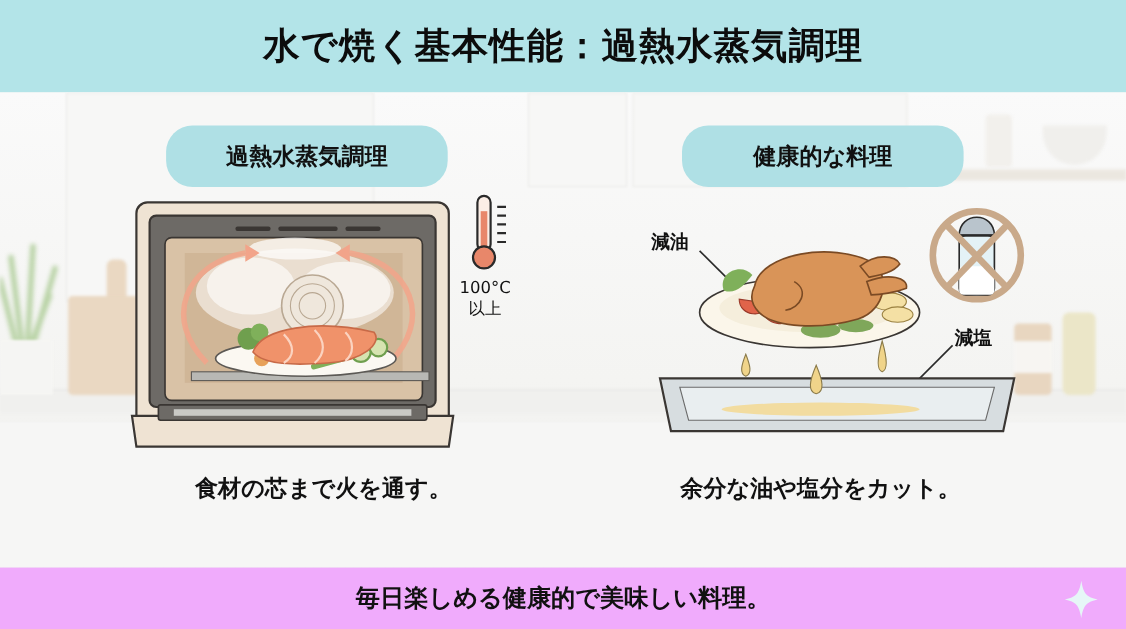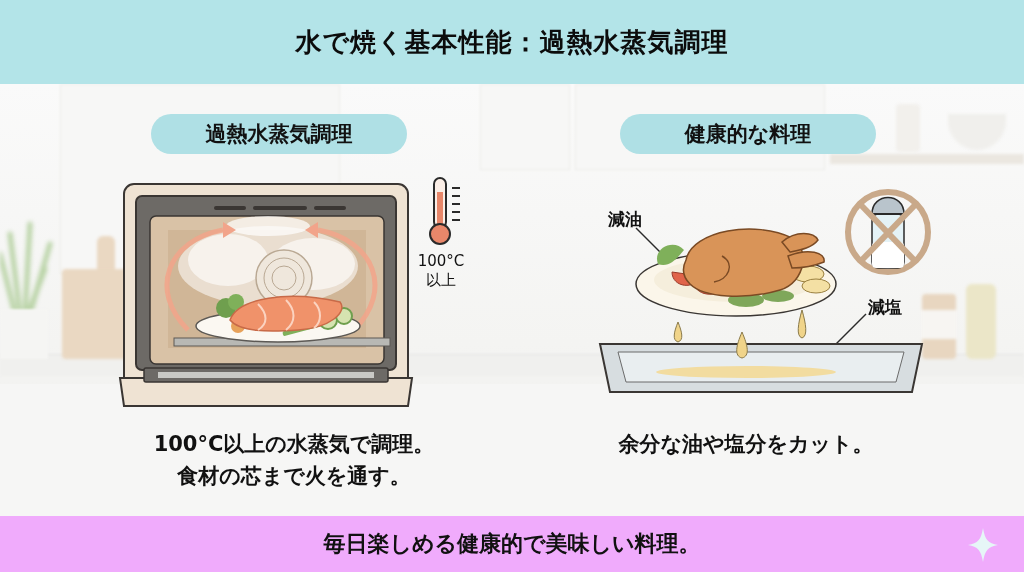--- a/index.html
+++ b/index.html
@@ -9,21 +9,21 @@
     background: #f3f3f1;
     position: relative;
     color: #111;
   }
   .header-band {
     position: absolute; left: 0; top: 0; width: 1024px; height: 84px;
     background: #b3e4e8;
     display: flex; align-items: center; justify-content: center;
   }
   .header-band h1 {
-    font-size: 26px; font-weight: bold; letter-spacing: 1px; color: #0c0c0c;
+    font-size: 33px; font-weight: bold; letter-spacing: 1px; color: #0c0c0c;
   }
   .scene {
     position: absolute; left: 0; top: 84px; width: 1024px; height: 432px;
     background: linear-gradient(180deg, #fafafa 0%, #f4f4f2 60%, #efefed 100%);
     overflow: hidden;
   }
   
   .bg-cabinet { position: absolute; background: #f7f7f6; border: 1px solid #ececea; filter: blur(1px); }
   .bg-shelf { position: absolute; left: 830px; top: 70px; width: 194px; height: 10px; background: #ebe7e0; filter: blur(1.5px); }
   .bg-counter { position: absolute; left: 0; top: 270px; width: 1024px; height: 22px; background: #f0f0ee; border-top: 1px solid #e6e6e4; filter: blur(1px); }
@@ -32,21 +32,21 @@
   .bg-pot { position: absolute; left: 0; top: 225px; width: 48px; height: 50px; background: #f5f5f3; filter: blur(1px); }
   .bg-board { position: absolute; left: 62px; top: 185px; width: 75px; height: 90px; background: #ead8c2; border-radius: 4px; filter: blur(1.5px); }
   .bg-board-handle { position: absolute; left: 97px; top: 152px; width: 18px; height: 38px; background: #ead8c2; border-radius: 6px 6px 0 0; filter: blur(1.5px); }
   .bg-jar { position: absolute; background: #f2f0ec; border-radius: 4px; filter: blur(1.5px); }
   .bg-bottle { position: absolute; left: 966px; top: 200px; width: 30px; height: 75px; background: #ebe6c8; border-radius: 6px; filter: blur(1.5px); }
   .bg-grinder { position: absolute; left: 922px; top: 210px; width: 34px; height: 65px; background: linear-gradient(180deg,#e8d6c0 0 25%, #f7f5f2 25% 70%, #e8d6c0 70%); border-radius: 4px; filter: blur(1.5px); }
   .bg-bowl { position: absolute; left: 948px; top: 30px; width: 58px; height: 36px; background: #f0efec; border-radius: 0 0 30px 30px; filter: blur(1.5px); }
 
   .pill {
     position: absolute; background: #afe0e5; border-radius: 24px;
-    height: 40px; display: flex; align-items: center; justify-content: center;
+    height: 56px; display: flex; align-items: center; justify-content: center;
     font-size: 21px; font-weight: bold; color: #111;
   }
   .pill-left { left: 151px; top: 30px; width: 256px; }
   .pill-right { left: 620px; top: 30px; width: 256px; }
 
   .illus { position: absolute; }
   .caption {
     position: absolute; text-align: center; font-weight: bold; font-size: 21px; line-height: 32px; color: #111;
   }
   .caption-left { left: 104px; top: 344px; width: 380px; }
@@ -157,29 +157,28 @@
         <line x1="24" y1="36" x2="32" y2="36"></line>
       <line x1="24" y1="44" x2="32" y2="44"></line>
     </g>
   </svg>
   <div class="thermo-label">
     <div>100°C</div>
     <div>以上</div>
   </div>
 
   <div class="caption caption-left">
-    <div>100°C以上の水蒸気で調理。</div>
     <div>食材の芯まで火を通す。</div>
   </div>
 
   <div class="pill pill-right">
     <span>健康的な料理</span>
   </div>
 
-  <div class="label-small" style="left:592px;top:124px;margin-left:16px;">減油</div>
+  <div class="label-small" style="left:592px;top:124px;">減油</div>
   <svg class="illus" style="left:634px;top:142px;" width="30" height="30" viewBox="0 0 30 30">
     <line x1="2" y1="2" x2="26" y2="26" stroke="#2a2a2a" stroke-width="1.5"></line>
   </svg>
 
   <div class="label-small" style="left:868px;top:212px;">減塩</div>
   <svg class="illus" style="left:830px;top:226px;" width="40" height="40" viewBox="0 0 40 40">
     <line x1="36" y1="4" x2="4" y2="36" stroke="#2a2a2a" stroke-width="1.5"></line>
   </svg>
 
   <svg class="illus" style="left:842px;top:100px;" width="92" height="92" viewBox="0 0 92 92">

